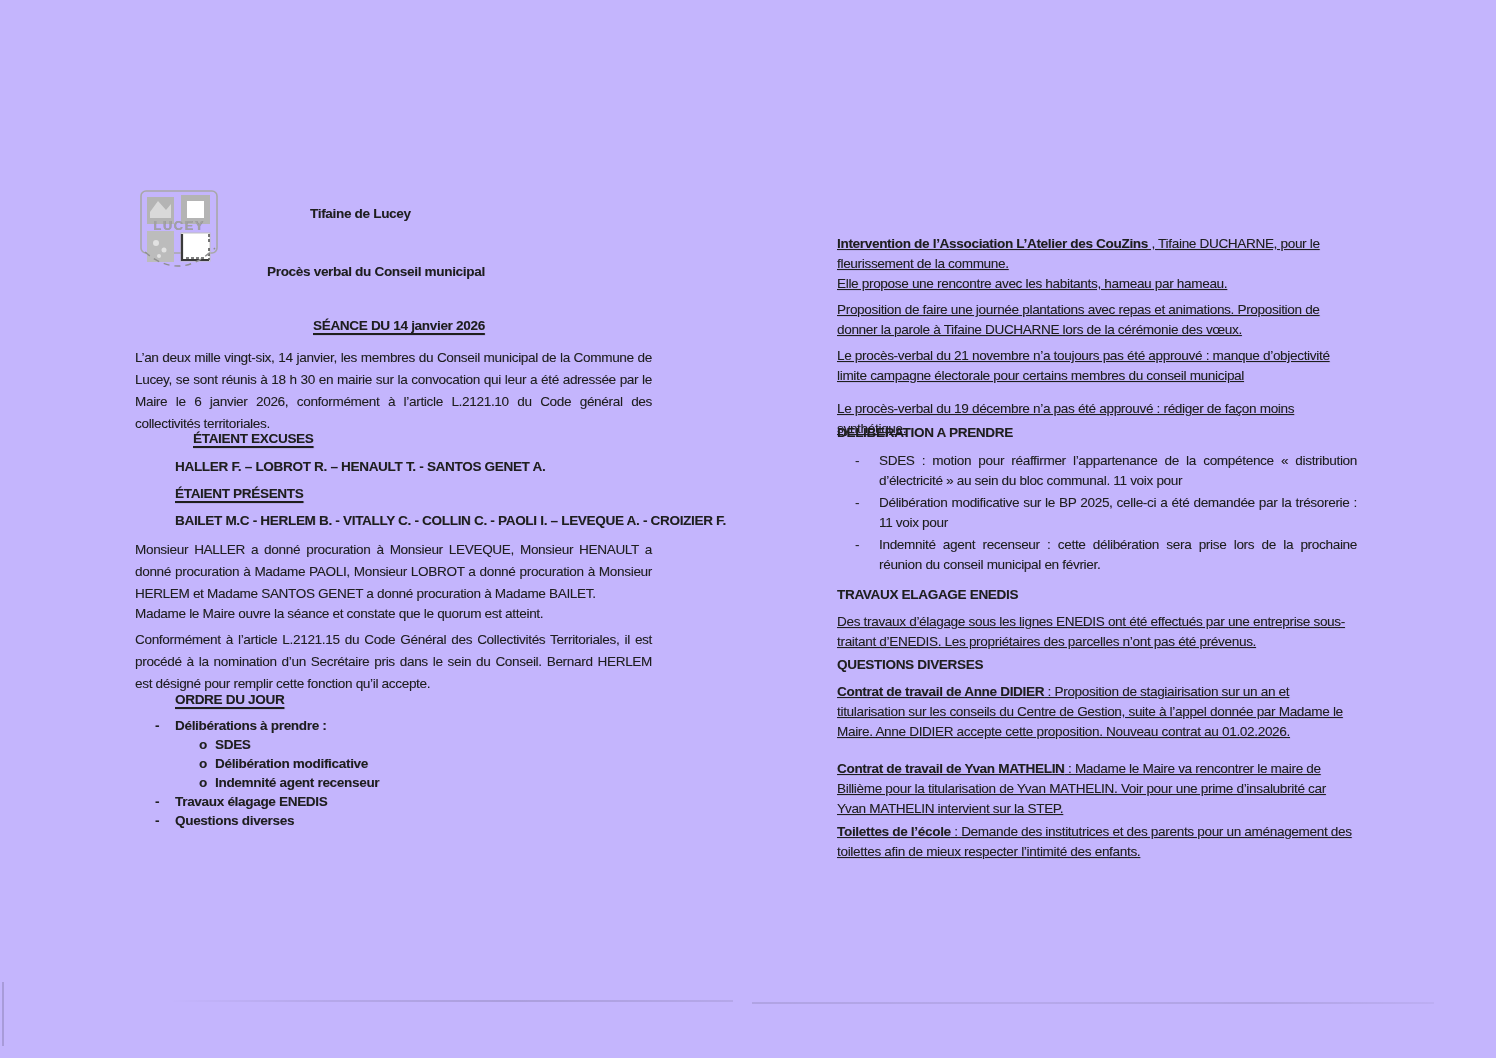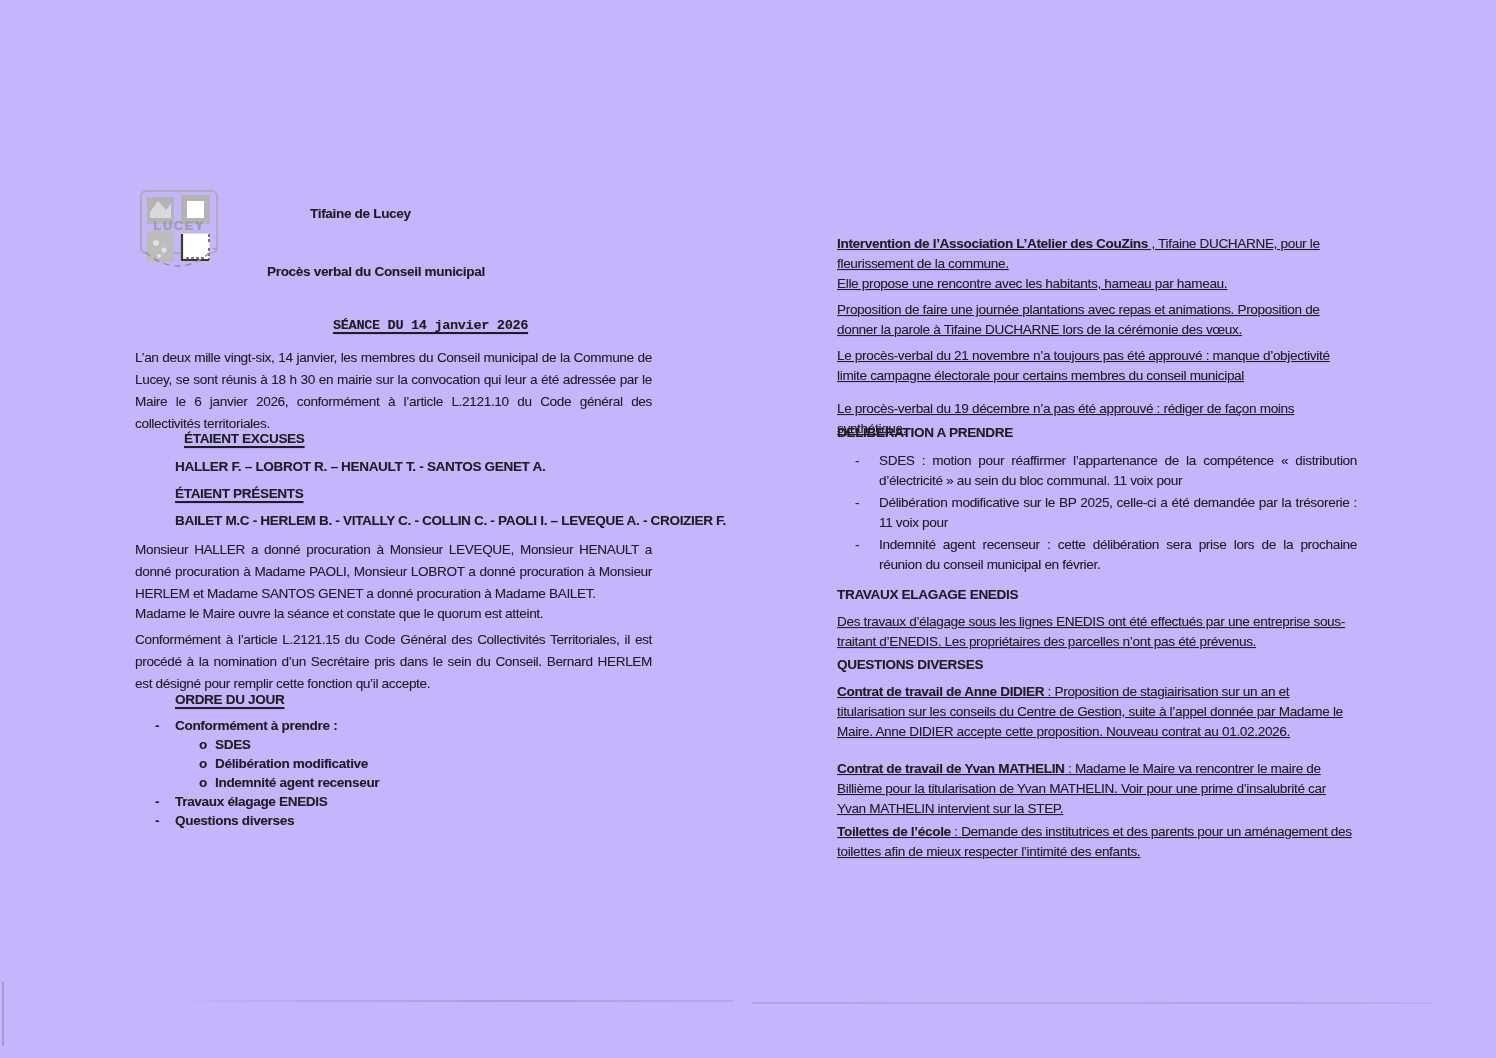--- a/index.html
+++ b/index.html
@@ -54,44 +54,44 @@
       <path d="M46,46 L46,72 L73,72" fill="none" stroke="#3a3a3a" stroke-width="2.2"></path>
       <path d="M73,46 L73,54 M73,60 L73,72 M50,70 L68,70" fill="none" stroke="#555555" stroke-width="1.6" stroke-dasharray="3,2"></path>
       <text x="43" y="42" text-anchor="middle" font-size="13" font-weight="bold" letter-spacing="1.5" fill="#a2a2a2" font-family="Liberation Sans, sans-serif">LUCEY</text>
       <path d="M9,64 Q44,94 79,60" fill="none" stroke="#8f8f8f" stroke-width="1.4" stroke-dasharray="6,5"></path>
     </svg>
 
     <p class="abs b nowrap" style="left:310px;top:206px;">Tifaine de Lucey</p>
 
     <p class="abs b nowrap" style="left:267px;top:264px;">Procès verbal du Conseil municipal</p>
 
-    <p class="abs b u nowrap" style="left:333px;top:318px;font-family:Liberation Mono, monospace;">SÉANCE DU 14 janvier 2026</p>
+    <p class="abs b u nowrap" style="left:313px;top:318px;">SÉANCE DU 14 janvier 2026</p>
 
     <p class="abs just lh-l" style="left:135px;top:347px;width:517px;">L’an deux mille vingt-six, 14 janvier, les membres du Conseil municipal de la Commune de Lucey, se sont réunis à 18 h 30 en mairie sur la convocation qui leur a été adressée par le Maire le 6 janvier 2026, conformément à l’article L.2121.10 du Code général des collectivités territoriales.</p>
 
-    <p class="abs b u nowrap" style="left:176px;top:431px;padding-left:8px;">ÉTAIENT EXCUSES</p>
+    <p class="abs b u nowrap" style="left:185px;top:431px;padding-left:8px;">ÉTAIENT EXCUSES</p>
 
     <p class="abs b nowrap" style="left:175px;top:459px;">HALLER F. – LOBROT R. – HENAULT T. - SANTOS GENET A.</p>
 
     <p class="abs b u nowrap" style="left:175px;top:486px;">ÉTAIENT PRÉSENTS</p>
 
     <p class="abs b nowrap" style="left:175px;top:513px;">BAILET M.C - HERLEM B. - VITALLY C. - COLLIN C. - PAOLI I. – LEVEQUE A. - CROIZIER F.</p>
 
     <p class="abs i just lh-l" style="left:135px;top:539px;width:517px;">Monsieur HALLER a donné procuration à Monsieur LEVEQUE, Monsieur HENAULT a donné procuration à Madame PAOLI, Monsieur LOBROT a donné procuration à Monsieur HERLEM et Madame SANTOS GENET a donné procuration à Madame BAILET.</p>
 
     <p class="abs lh-l nowrap" style="left:135px;top:603px;">Madame le Maire ouvre la séance et constate que le quorum est atteint.</p>
 
     <p class="abs just lh-l" style="left:135px;top:629px;width:517px;">Conformément à l’article L.2121.15 du Code Général des Collectivités Territoriales, il est procédé à la nomination d’un Secrétaire pris dans le sein du Conseil. Bernard HERLEM est désigné pour remplir cette fonction qu’il accepte.</p>
 
     <p class="abs b u nowrap" style="left:175px;top:692px;">ORDRE DU JOUR</p>
 
     <div class="abs" style="left:135px;top:716px;width:420px;">
       <div class="agenda-row lvl1">
         <span class="mk">-</span>
-        <span>Conformément à prendre :</span>
+        <span>Délibérations à prendre :</span>
       </div>
       <div class="agenda-row lvl2">
         <span class="mk">o</span>
         <span>SDES</span>
       </div>
       <div class="agenda-row lvl2">
         <span class="mk">o</span>
         <span>Délibération modificative</span>
       </div>
       <div class="agenda-row lvl2">

